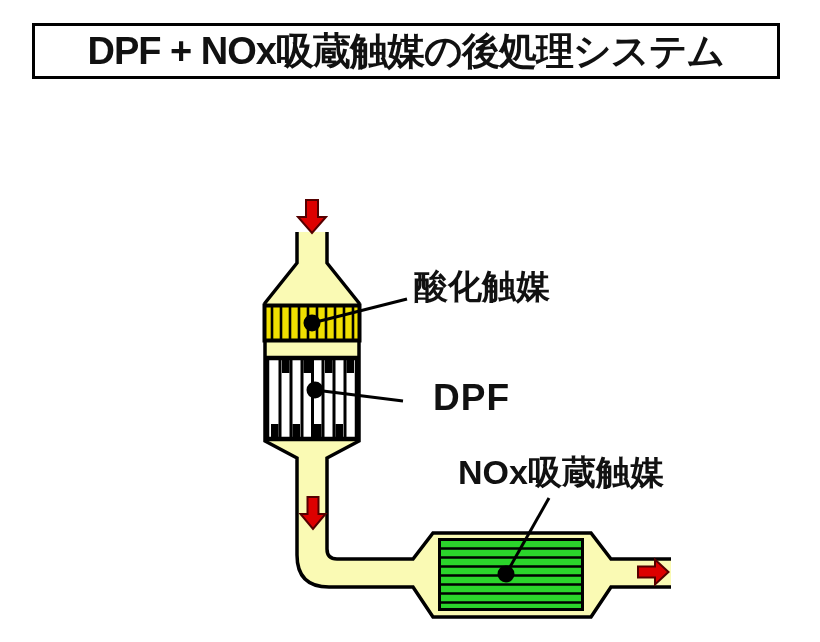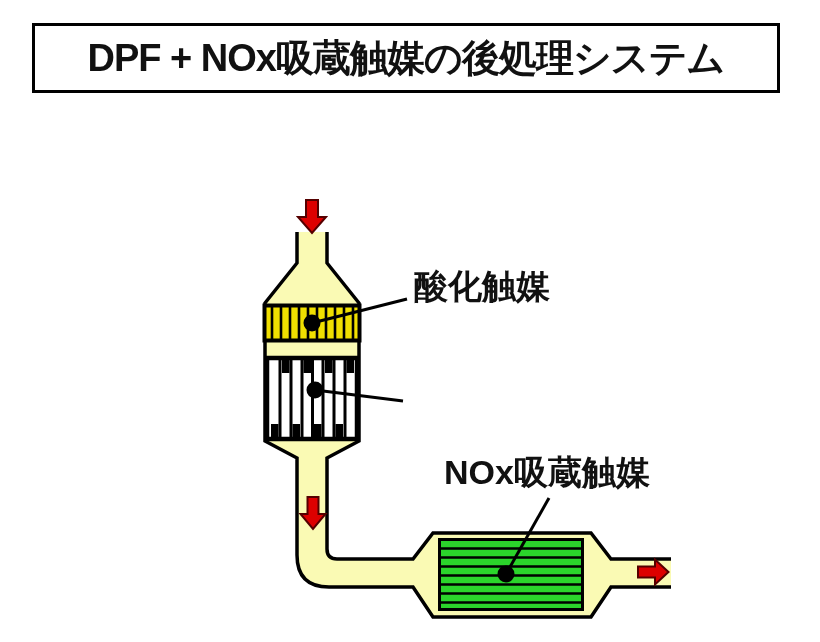--- a/index.html
+++ b/index.html
@@ -1,26 +1,26 @@
 <!DOCTYPE html>
 <html><head>
 <meta charset="utf-8">
 <style>
   html,body{margin:0;padding:0;background:#fff;}
   .page{position:relative;width:820px;height:642px;background:#fff;overflow:hidden;
         font-family:"Liberation Sans","DejaVu Sans",sans-serif;color:#111;}
-  .title-box{position:absolute;left:32px;top:23px;width:748px;height:70px;
+  .title-box{position:absolute;left:32px;top:23px;width:748px;height:56px;
         box-sizing:border-box;border:3px solid #000;background:#fff;
         display:flex;align-items:center;justify-content:center;}
   .title-box span{font-size:38px;font-weight:bold;letter-spacing:-1px;white-space:nowrap;}
   .label{position:absolute;font-weight:bold;white-space:nowrap;}
   .turbo{left:176px;top:146px;width:400px;text-align:center;font-size:33px;}
   .oxcat{left:414px;top:264px;font-size:34px;}
   .dpflbl{left:433px;top:377px;font-size:37px;letter-spacing:1px;}
-  .nox{left:444px;top:450px;font-size:34px;}
+  .nox{left:458px;top:450px;font-size:34px;}
   svg{position:absolute;left:0;top:0;}
 </style>
 </head>
 <body>
 
 <div class="page">
 
   <svg width="820" height="642" viewBox="0 0 820 642">
 
     <path d="M297,232 L327,232 L327,263 L359,303 L359,441 L327,458 L327,549 Q327,559 337,559 L413,559 L433,533 L591,533 L611,559 L671,559 L671,587 L611,587 L591,617 L433,617 L413,587 L329,587 Q297,587 297,555 L297,458 L265,441 L265,303 L297,263 Z" fill="#FAFAB4"></path>
@@ -70,15 +70,16 @@
       <circle cx="315" cy="390" r="8.5"></circle>
       <circle cx="506" cy="574" r="8.5"></circle>
     </g>
   </svg>
 
   <div class="title-box">
     <span>DPF + NOx吸蔵触媒の後処理システム</span>
   </div>
 
   <div class="label oxcat">酸化触媒</div>
+  <div class="label dpflbl">DPF</div>
   <div class="label nox">NOx吸蔵触媒</div>
 
 </div>
 
 </body></html>

